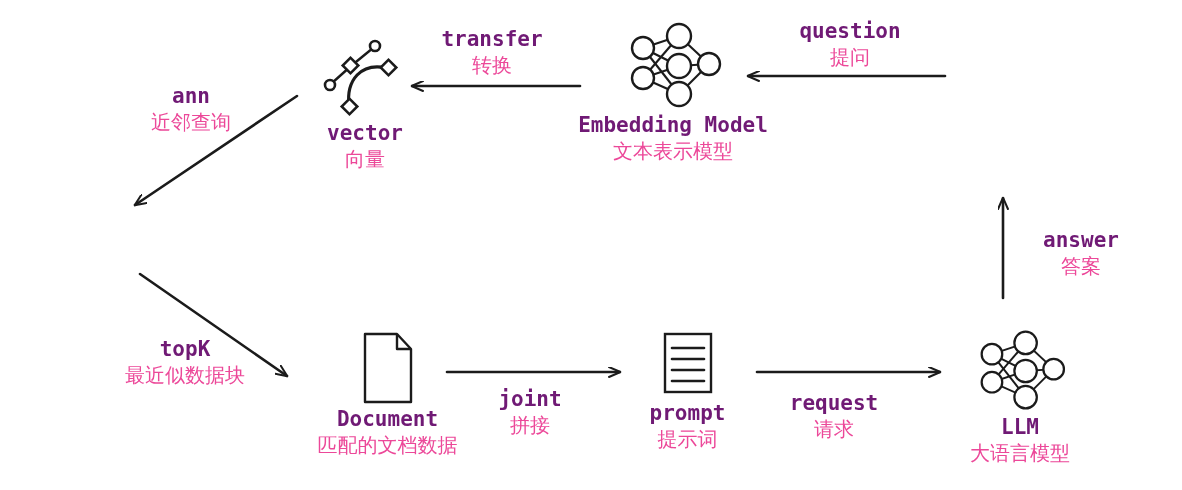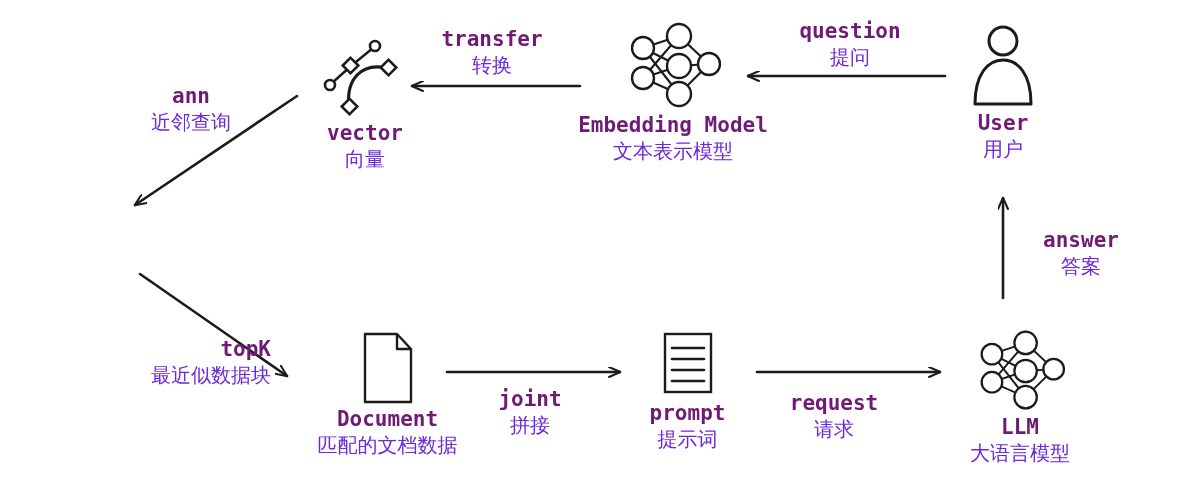--- a/index.html
+++ b/index.html
@@ -43,21 +43,21 @@
     font-family: "DejaVu Sans Mono", "Liberation Mono", monospace;
     font-size: 21px;
     font-weight: 700;
     letter-spacing: 0px;
     color: #701a75;
   }
   .lbl-cn {
     font-family: "DejaVu Sans", "Liberation Sans", sans-serif;
     font-size: 20px;
     font-weight: 400;
-    color: #6d28d9;
+    color: #ec4899;
     margin-top: 1px;
   }
   .edge-label {
     position: absolute;
     display: flex;
     flex-direction: column;
     align-items: center;
     white-space: nowrap;
   }
   .edge-label .lbl-en { font-size: 21px; font-weight: 700; }
@@ -143,28 +143,20 @@
         <circle cx="58" cy="16" r="12"></circle>
         <circle cx="58" cy="46" r="12"></circle>
         <circle cx="58" cy="74" r="12"></circle>
         <circle cx="88" cy="44" r="11"></circle>
       </g>
     </svg>
     <div class="lbl lbl-en">Embedding Model</div>
     <div class="lbl lbl-cn">文本表示模型</div>
   </div>
 
-  <div class="node" style="left:953px; top:22px; width:100px;">
-    <svg class="node-icon" width="72" height="88" viewBox="0 0 72 88" xmlns="http://www.w3.org/2000/svg">
-      <circle cx="36" cy="19" r="14" fill="#ffffff" stroke="#1b1b1b" stroke-width="3"></circle>
-      <path d="M8,82 C8,52 21,38 36,38 C51,38 64,52 64,82 Z" fill="#ffffff" stroke="#1b1b1b" stroke-width="3" stroke-linejoin="round"></path>
-    </svg>
-    <div class="lbl lbl-en">User</div>
-    <div class="lbl lbl-cn">用户</div>
-  </div>
 
 
   <div class="node" style="left:305px; top:330px; width:165px;">
     <svg class="node-icon" width="62" height="76" viewBox="0 0 62 76" xmlns="http://www.w3.org/2000/svg">
       <path d="M8,4 L40,4 L54,19 L54,72 L8,72 Z" fill="#ffffff" stroke="#1b1b1b" stroke-width="2.4" stroke-linejoin="round"></path>
       <path d="M40,4 L40,19 L54,19" fill="none" stroke="#1b1b1b" stroke-width="2.4" stroke-linejoin="round"></path>
     </svg>
     <div class="lbl lbl-en">Document</div>
     <div class="lbl lbl-cn">匹配的文档数据</div>
   </div>
@@ -217,21 +209,21 @@
   <div class="edge-label" style="left:432px; top:26px; width:120px;">
     <div class="lbl lbl-en">transfer</div>
     <div class="lbl lbl-cn">转换</div>
   </div>
 
   <div class="edge-label" style="left:133px; top:83px; width:116px;">
     <div class="lbl lbl-en">ann</div>
     <div class="lbl lbl-cn">近邻查询</div>
   </div>
 
-  <div class="edge-label" style="left:99px; top:336px; width:172px;align-items:flex-end;">
+  <div class="edge-label" style="left:99px; top:336px; width:172px;">
     <div class="lbl lbl-en">topK</div>
     <div class="lbl lbl-cn">最近似数据块</div>
   </div>
 
   <div class="edge-label" style="left:481px; top:386px; width:98px;">
     <div class="lbl lbl-en">joint</div>
     <div class="lbl lbl-cn">拼接</div>
   </div>
 
   <div class="edge-label" style="left:775px; top:390px; width:118px;">

